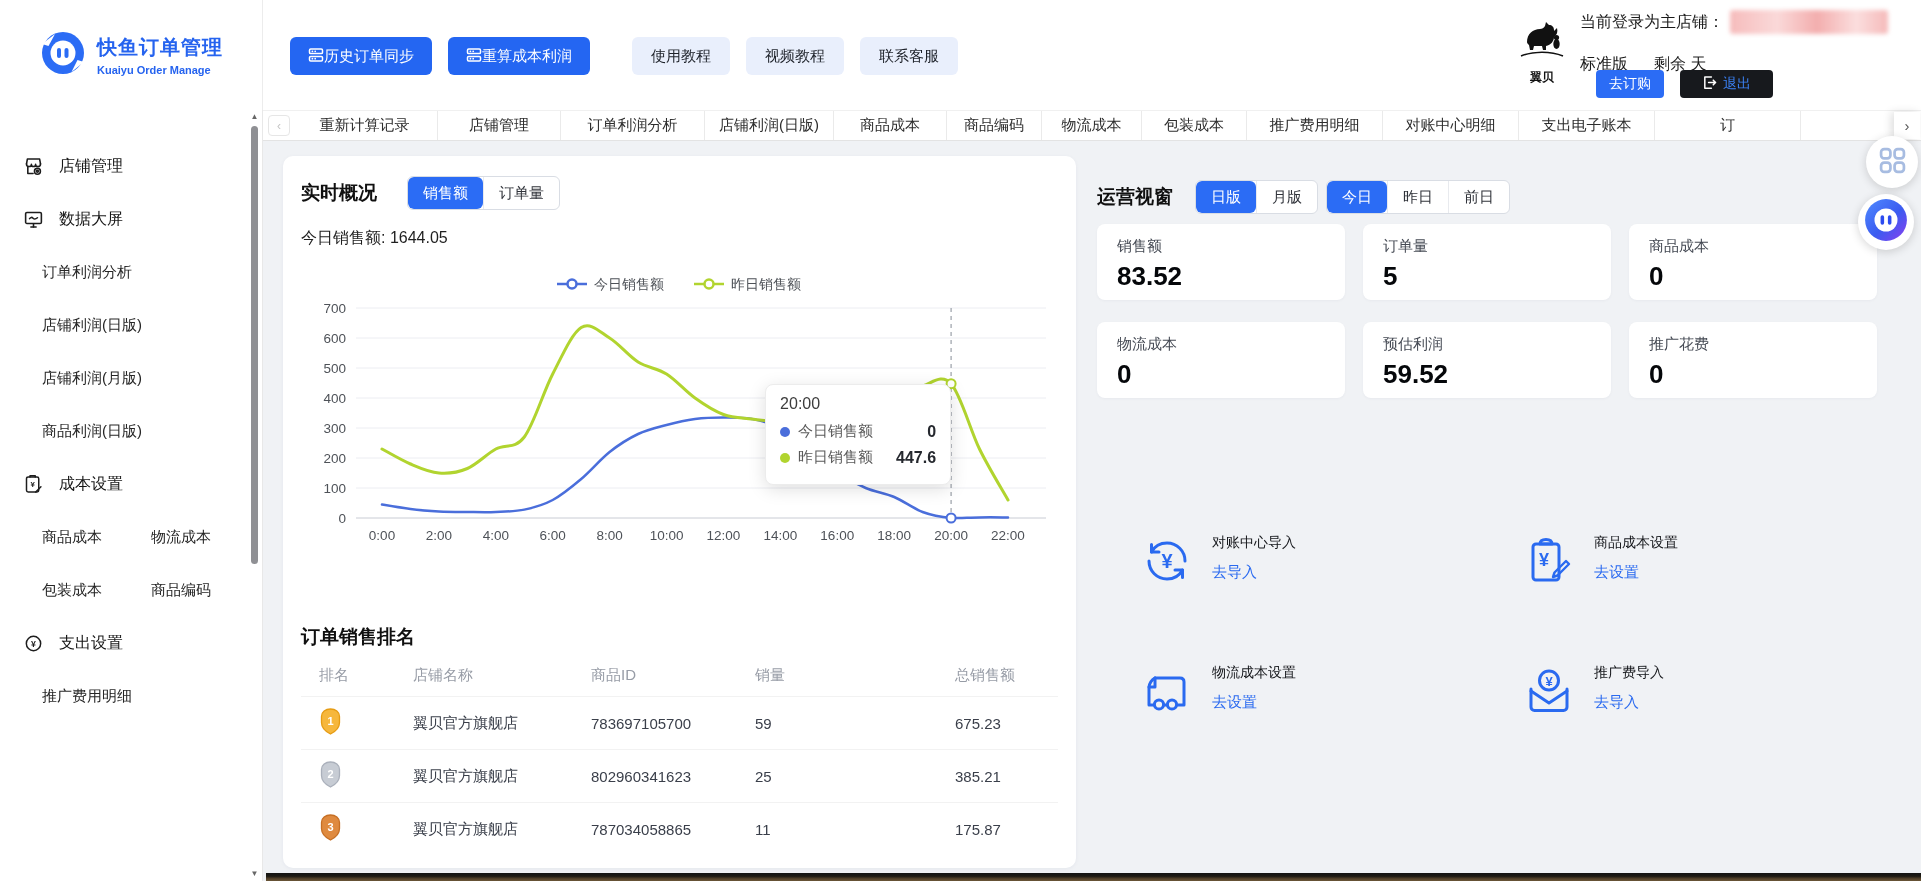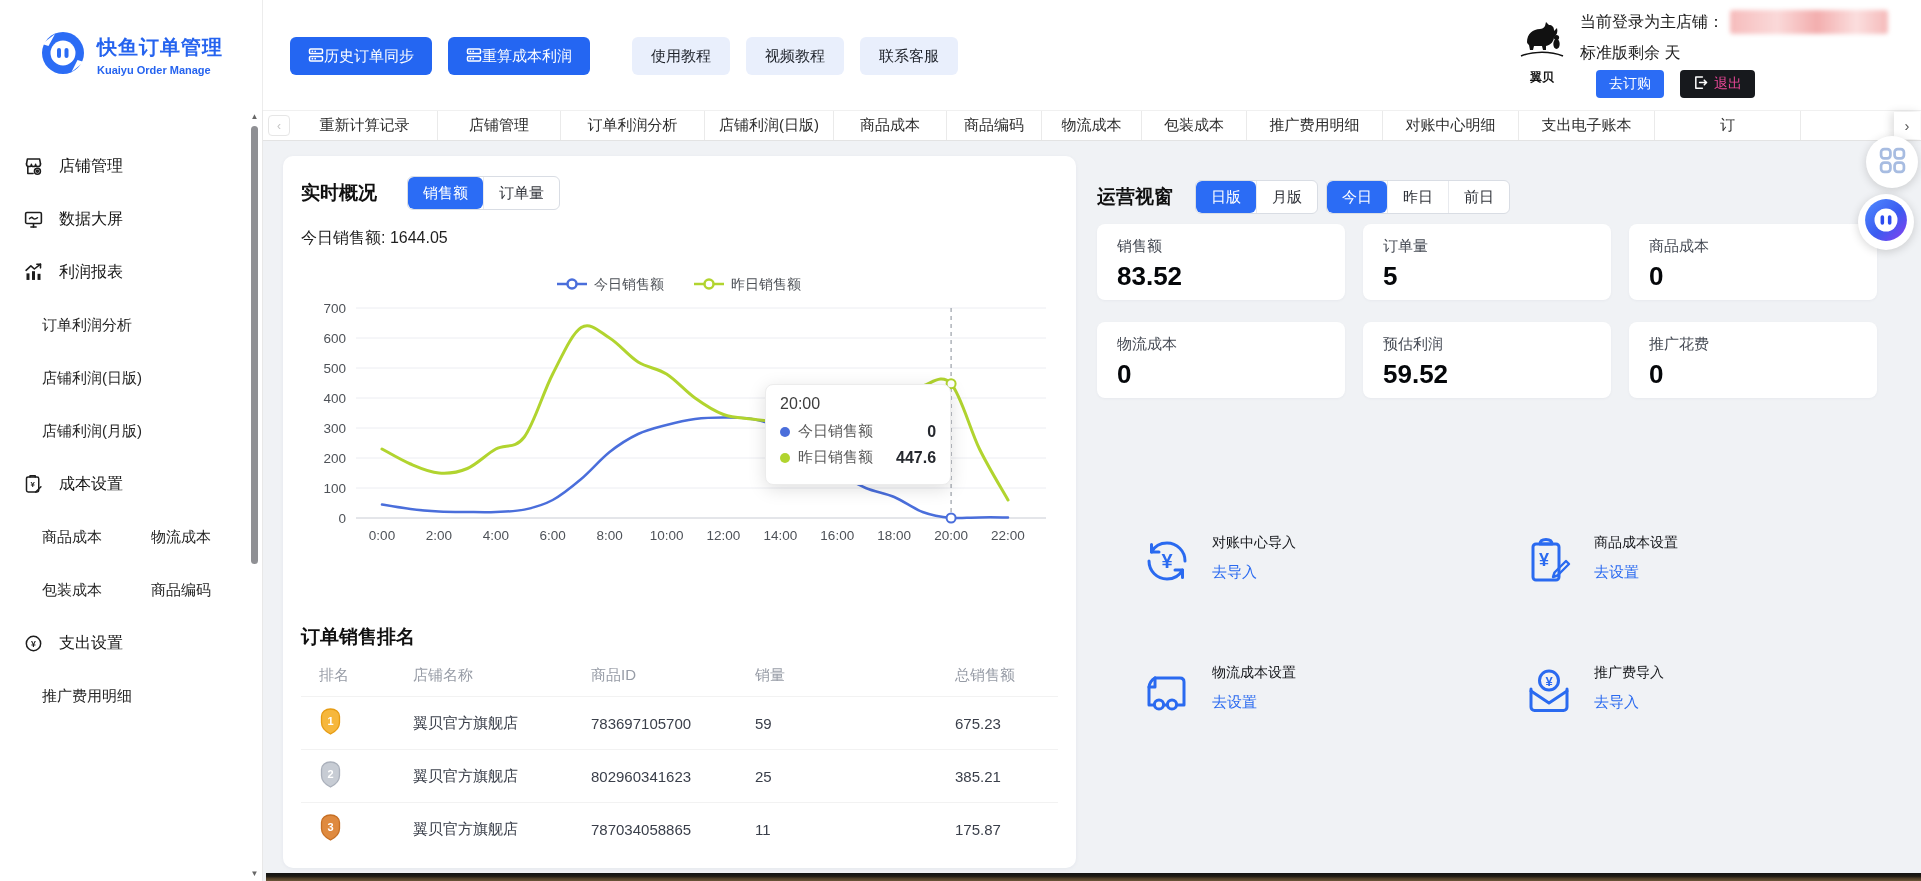--- a/index.html
+++ b/index.html
@@ -17,24 +17,24 @@
     color:#fff;font-size:15px;border:none;border-radius:6px;cursor:pointer;font-family:inherit;}
   #secondary-btns{position:absolute;left:632px;top:37px;display:flex;gap:16px;}
   .btn-secondary{height:38px;padding:0 19px;background:#e9effc;color:#1d2129;font-size:15px;border:none;
     border-radius:6px;cursor:pointer;font-family:inherit;}
   #partner{position:absolute;left:1516px;top:12px;width:52px;text-align:center;}
   .partner-label{font-size:12px;font-weight:bold;color:#111;margin-top:1px;}
   #account{position:absolute;left:1580px;top:10px;}
   .acct-line1{display:flex;align-items:center;gap:6px;font-size:16px;color:#1a1a1a;}
   .redacted{display:inline-block;width:158px;height:24px;border-radius:3px;
     background:linear-gradient(90deg,#f6bcbc,#fad9d9 30%,#f3aeae 55%,#fbdede 80%,#f5baba);filter:blur(2px);}
-  .acct-line2{margin-top:9px;font-size:16px;color:#1a1a1a;display:flex;align-items:center;}
+  .acct-line2{margin-top:20px;font-size:16px;color:#1a1a1a;display:flex;gap:26px;align-items:center;}
   #acct-btns{position:absolute;left:1596px;top:70px;display:flex;gap:16px;}
   .btn-order{width:68px;height:28px;background:#2b6cf5;color:#fff;font-size:14px;border:none;border-radius:4px;cursor:pointer;font-family:inherit;}
-  .btn-logout{display:flex;align-items:center;gap:6px;height:28px;padding:0 13px;background:#17191d;color:#ec4899;
+  .btn-logout{display:flex;align-items:center;gap:6px;height:28px;padding:0 22px;background:#17191d;color:#3b82f6;
     font-size:14px;border:none;border-radius:4px;cursor:pointer;font-family:Liberation Mono, monospace;}
   
   #tabbar{position:absolute;left:263px;top:110px;width:1658px;height:31px;background:#fff;
     border-top:1px solid #f0f0f0;border-bottom:1px solid #e3e3e3;box-sizing:border-box;display:flex;overflow:hidden;}
   .tab-scroll-left{flex:none;width:20px;height:19px;margin:4px 2px 0 5px;border:1px solid #e6e6e6;border-radius:4px;
     color:#c4c4c4;font-size:12px;display:flex;align-items:center;justify-content:center;cursor:pointer;}
   #tabs{display:flex;flex:none;}
   .tab{flex:none;display:flex;align-items:center;justify-content:center;font-size:15px;color:#2d2d2d;
     border-right:1px solid #eaeaea;cursor:pointer;white-space:nowrap;overflow:hidden;}
   #tab-scroll-right{position:absolute;left:1894px;top:112px;width:26px;height:27px;background:#fff;
@@ -218,35 +218,24 @@
         <span class="sn-ico">
           <svg width="21" height="21" viewBox="0 0 24 24" fill="none" stroke="currentColor" stroke-width="1.8" stroke-linecap="round" stroke-linejoin="round">
             <rect x="3" y="4" width="18" height="12.5" rx="1.5"></rect>
             <path d="M7.5 11 Q9.5 8.5 11.5 10.5 T16.5 10"></path>
             <path d="M9 20.5 H15"></path>
             <path d="M12 17 V20.5"></path>
           </svg>
         </span>
         <span>数据大屏</span>
       </div>
-      <div class="sn-main">
-        <span class="sn-ico">
-          <svg width="21" height="21" viewBox="0 0 24 24" fill="none" stroke="currentColor" stroke-width="1.8" stroke-linecap="round" stroke-linejoin="round">
-            <path d="M3.5 9.5 L9 4.5 L13 8 L20 2.5"></path>
-            <path d="M20 2.5 H15.8 M20 2.5 V6.7"></path>
-            <rect x="4" y="13" width="3.4" height="7.5" fill="currentColor" stroke="none"></rect>
-            <rect x="10.3" y="10.5" width="3.4" height="10" fill="currentColor" stroke="none"></rect>
-            <rect x="16.6" y="13.5" width="3.4" height="7" fill="currentColor" stroke="none"></rect>
-          </svg>
-        </span>
-        <span>利润报表</span>
-      </div>
       <div class="sn-sub">订单利润分析</div>
       <div class="sn-sub">店铺利润(日版)</div>
       <div class="sn-sub">店铺利润(月版)</div>
+      <div class="sn-sub">商品利润(日版)</div>
       <div class="sn-main">
         <span class="sn-ico">
           <svg width="21" height="21" viewBox="0 0 24 24" fill="none" stroke="currentColor" stroke-width="1.7" stroke-linecap="round" stroke-linejoin="round">
             <rect x="4" y="3.5" width="14" height="17" rx="2"></rect>
             <path d="M8 3.5 V2 H14 V3.5"></path>
             <text x="11" y="14.5" text-anchor="middle" font-size="9" font-weight="bold" fill="currentColor" stroke="none">¥</text>
             <path d="M14.5 20.5 L20.5 14.5"></path>
           </svg>
         </span>
         <span>成本设置</span>

